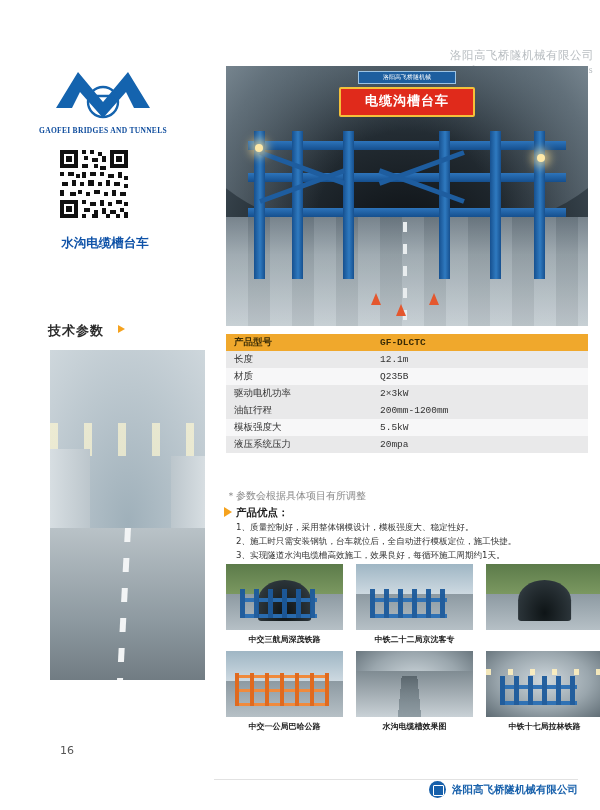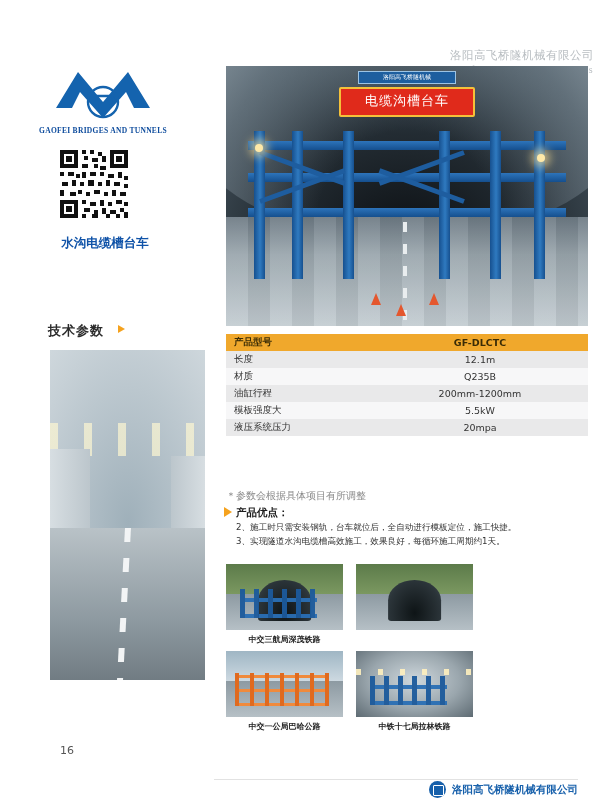--- a/index.html
+++ b/index.html
@@ -229,21 +229,21 @@
   }
   .hero .sign {
     position:absolute; left:50%; top:8%;
     transform: translateX(-50%);
     width: 132px; height: 26px;
     background: #e02a1b;
     border: 2px solid #f4c13a;
     border-radius: 2px;
     color: #fff;
     font-size: 13px;
-    font-weight: normal;
+    font-weight: bold;
     line-height: 24px;
     text-align: center;
     letter-spacing: 1px;
   }
   .hero .sign-top {
     position:absolute; left:50%; top:2%;
     transform: translateX(-50%);
     width: 96px; height: 11px;
     background:#1d5e9f;
     border:1px solid #9cc3e4;
@@ -270,23 +270,24 @@
     top: 334px;
     width: 362px;
     border-collapse: collapse;
     font-size: 9.5px;
   }
   .spec tr { height: 17px; }
   .spec td {
     padding: 0 8px;
     color: #333;
     vertical-align: middle;
+    font-family: Liberation Mono, monospace;
   }
   .spec td.k { width: 130px; }
-  .spec td.v { text-align: center; }
+  .spec td.v { }
   .spec tr.head td {
     background: #f0a82c;
     color: #3a2c06;
     font-weight: bold;
   }
   .spec tr.odd td { background: #e9e9ea; }
   .spec tr.even td { background: #f7f7f8; }
 
   .spec-note {
     position: absolute;
@@ -585,53 +586,66 @@
       </tr>
       <tr class="odd">
         <td class="k">长度</td>
         <td class="v">12.1m</td>
       </tr>
       <tr class="even">
         <td class="k">材质</td>
         <td class="v">Q235B</td>
       </tr>
       <tr class="odd">
+        <td class="k">驱动电机功率</td>
+        <td class="v">2×3kW</td>
+      </tr>
+      <tr class="odd">
         <td class="k">油缸行程</td>
         <td class="v">200mm-1200mm</td>
       </tr>
       <tr class="even">
         <td class="k">模板强度大</td>
         <td class="v">5.5kW</td>
       </tr>
       <tr class="odd">
         <td class="k">液压系统压力</td>
         <td class="v">20mpa</td>
       </tr>
     </tbody>
       </table>
 
     <div class="spec-note">＊参数会根据具体项目有所调整</div>
 
     <div class="adv-arrow"></div>
     <div class="adv-title">产品优点：</div>
     <div class="adv-list">
+      <div>1、质量控制好，采用整体钢模设计，模板强度大、稳定性好。</div>
       <div>2、施工时只需安装钢轨，台车就位后，全自动进行模板定位，施工快捷。</div>
       <div>3、实现隧道水沟电缆槽高效施工，效果良好，每循环施工周期约1天。</div>
     </div>
 
     <div class="grid">
       <div class="grid-row">
         <div class="cell">
           <div class="ph">
             <div class="green"></div>
               <div class="ground"></div>
               <div class="portal"></div>
               <div class="rig"></div>
           </div>
           <div class="cap">中交三航局深茂铁路</div>
+        </div>
+        <div class="cell">
+          <div class="ph">
+            <div class="sky"></div>
+              <div class="ground"></div>
+              <div class="rig"></div>
+          </div>
+          <div class="cap">中铁二十二局京沈客专</div>
         </div>
         <div class="cell">
           <div class="ph">
             <div class="green"></div>
               <div class="ground"></div>
               <div class="portal"></div>
           </div>
         </div>
       </div>
       <div class="grid-row">
@@ -639,20 +653,27 @@
           <div class="ph">
             <div class="sky"></div>
               <div class="ground"></div>
               <div class="rig2"></div>
           </div>
           <div class="cap">中交一公局巴哈公路</div>
         </div>
         <div class="cell">
           <div class="ph">
             <div class="tunnelwall"></div>
+              <div class="trench"></div>
+          </div>
+          <div class="cap">水沟电缆槽效果图</div>
+        </div>
+        <div class="cell">
+          <div class="ph">
+            <div class="tunnelwall"></div>
               <div class="lights"></div>
               <div class="rig"></div>
           </div>
           <div class="cap">中铁十七局拉林铁路</div>
         </div>
       </div>
     </div>
   </div>
 
   <div class="footer-rule"></div>

